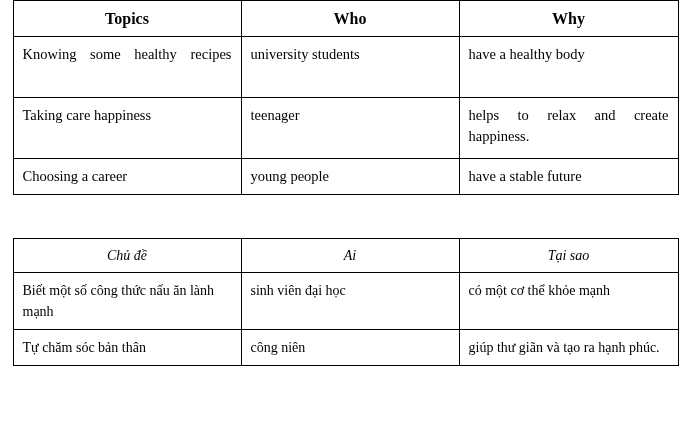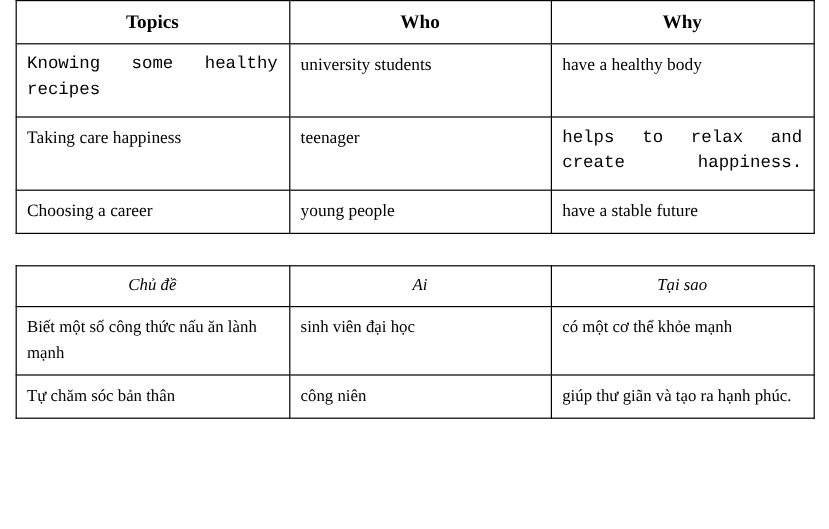--- a/index.html
+++ b/index.html
@@ -52,29 +52,28 @@
   #table-english tbody td {
     text-align: justify;
     text-align-last: left;
   }
   #table-english tbody tr.row-tall td {
     height: 46px;
   }
   #table-english .justify {
     text-align: justify;
     text-align-last: justify;
-    font-family: Liberation Mono, monospace;
   }
   .cell-pad-top {
     padding-top: 13px;
   }
 
   
   #table-vietnamese {
-    margin-top: 0;
+    margin-top: 17px;
   }
   #table-vietnamese td,
   #table-vietnamese th {
     font-size: 14px;
     line-height: 1.5;
   }
   #table-vietnamese thead th {
     text-align: center;
     font-weight: normal;
     font-style: italic;

